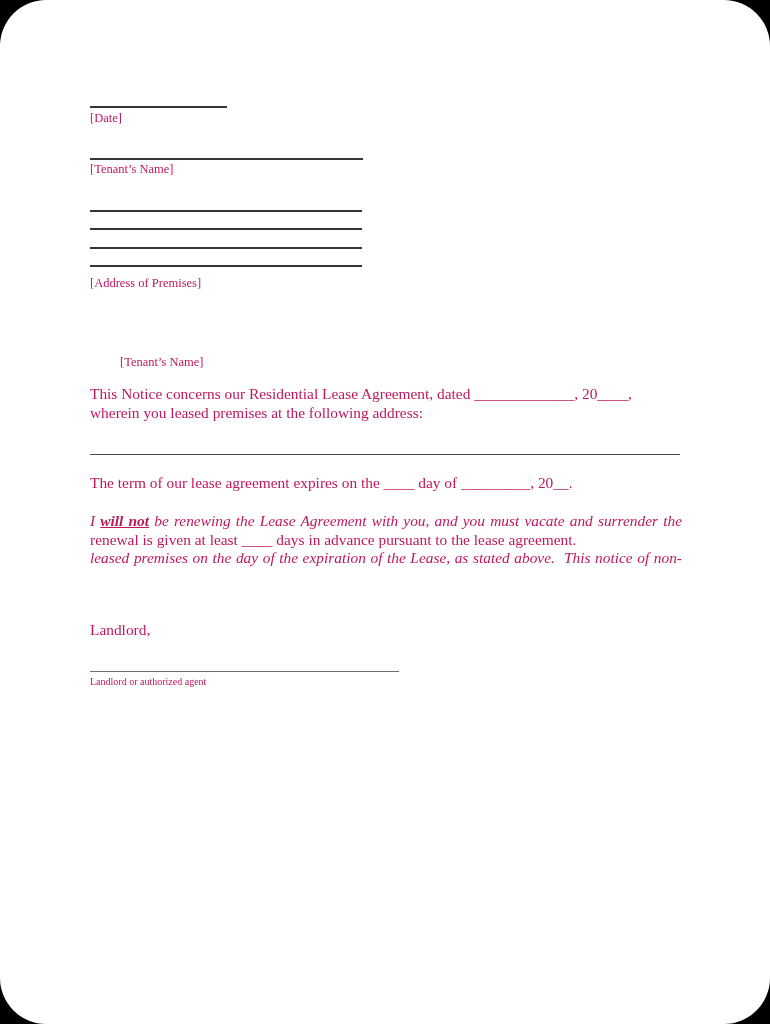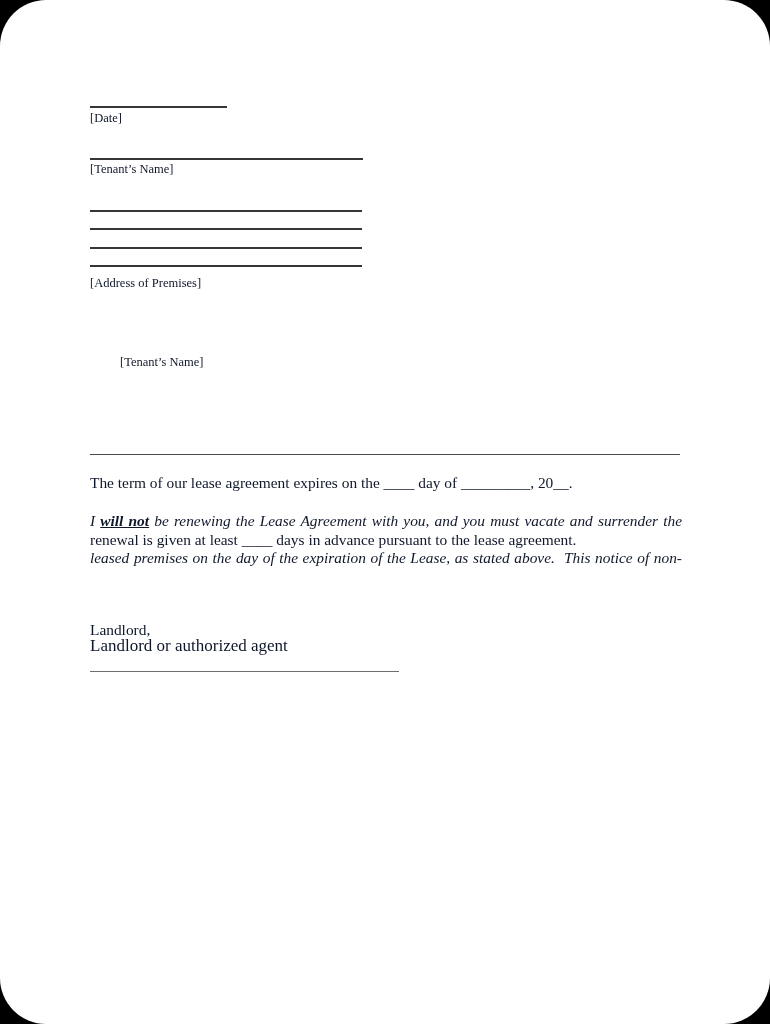--- a/index.html
+++ b/index.html
@@ -8,21 +8,21 @@
     overflow: hidden;
     background: #000000;
   }
   .page {
     position: relative;
     width: 770px; height: 1024px;
     background: #ffffff;
     border-radius: 46px;
     overflow: hidden;
     font-family: "Liberation Serif", serif;
-    color: #0f172a;
+    color: #be185d;
   }
   .abs { position: absolute; left: 90px; }
   .body-text {
     font-size: 15.4px;
     line-height: 18.5px;
     white-space: pre-wrap;
   }
   .small-label {
     font-size: 12.5px;
     line-height: 14px;
@@ -64,30 +64,31 @@
 
   <div class="abs blank-rule" style="top:210px; width:272px;"></div>
   <div class="abs blank-rule" style="top:228px; width:272px;"></div>
   <div class="abs blank-rule" style="top:247px; width:272px;"></div>
   <div class="abs blank-rule" style="top:265px; width:272px;"></div>
   <div class="abs small-label" style="top:276px;">[Address of Premises]</div>
 
 
   <div class="abs small-label" style="top:355px; left:120px;">[Tenant’s Name]</div>
 
+  <div class="abs body-text pline" style="top:385px;"><span>This Notice concerns our Residential Lease Agreement, dated _____________, 20____,</span><br><span>wherein you leased premises at the following address:</span></div>
 
   <div class="abs divider-rule" style="top:454px; width:590px;"></div>
 
   <div class="abs body-text" style="top:474px;">The term of our lease agreement expires on the ____ day of _________, 20__.</div>
 
   <div class="abs" style="top:512px;">
     <div class="body-text jline"><span>I </span><span class="emph">will not</span><span> be renewing the Lease Agreement with you, and you must vacate and surrender the</span></div>
     <div class="body-text">renewal is given at least ____ days in advance pursuant to the lease agreement.</div>
     <div class="body-text jline">leased premises on the day of the expiration of the Lease, as stated above.  This notice of non-</div>
   </div>
 
 
   <div class="abs body-text" style="top:621px;">Landlord,</div>
 
   <div class="abs sig-rule" style="top:671px; width:309px;"></div>
-  <div class="abs small-label" style="top:639px; font-size:17px;text-align:right;">Landlord or authorized agent</div>
+  <div class="abs small-label" style="top:675px; font-size:10px;text-align:right;">Landlord or authorized agent</div>
 
 </div>
 
 </body></html>

